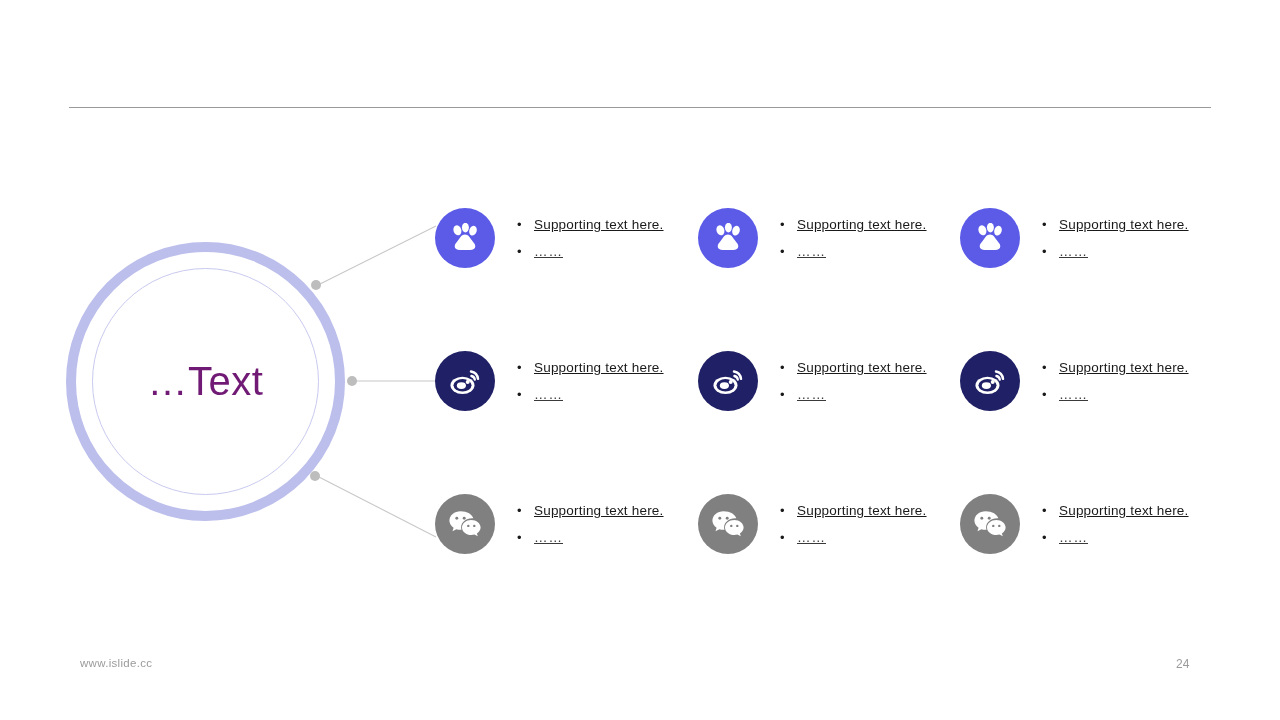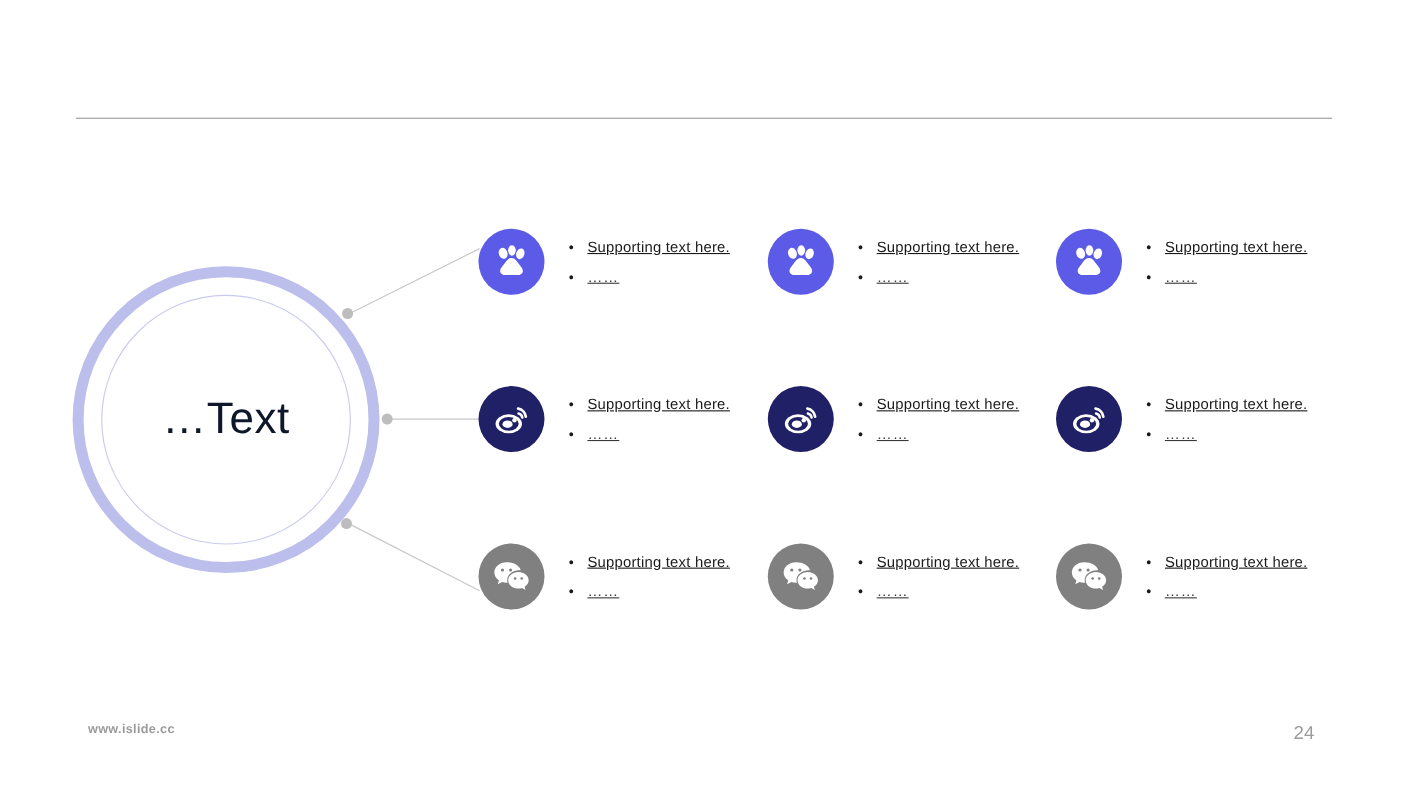--- a/index.html
+++ b/index.html
@@ -61,21 +61,21 @@
   .hub-label {
     position: absolute;
     left: 0;
     top: 0;
     width: 279px;
     height: 279px;
     display: flex;
     align-items: center;
     justify-content: center;
     font-size: 40px;
-    color: #0f172a;
+    color: #701a75;
     letter-spacing: 0.5px;
     white-space: nowrap;
   }
 
   
   .connector-layer {
     position: absolute;
     left: 0;
     top: 0;
     width: 1280px;
@@ -142,27 +142,26 @@
   }
 
   
   .footer-url {
     position: absolute;
     left: 80px;
     top: 657px;
     font-size: 11.5px;
     color: #9b9b9b;
     letter-spacing: 0.3px;
-    font-weight: bold;
   }
   .footer-page {
     position: absolute;
     left: 1176px;
     top: 657px;
-    font-size: 17px;
+    font-size: 12px;
     color: #9b9b9b;
   }
 </style>
 </head>
 <body>
 
 <div class="slide">
 
   <div class="top-rule"></div>
 

